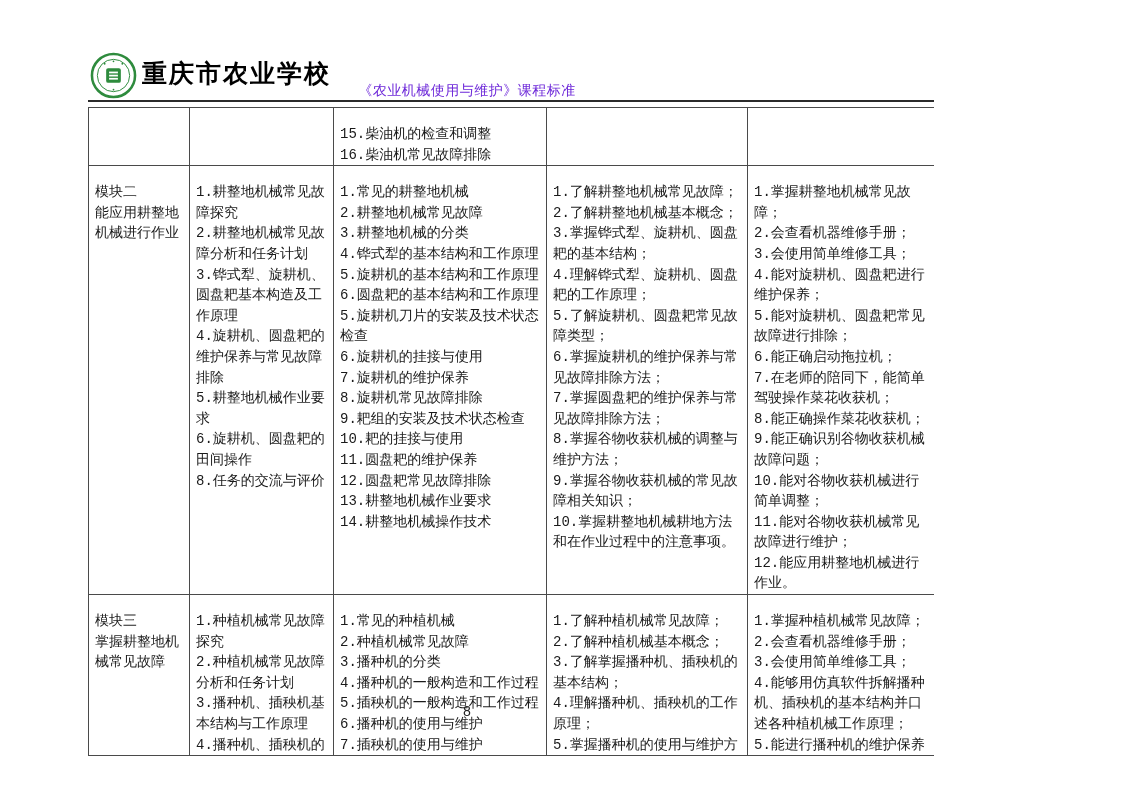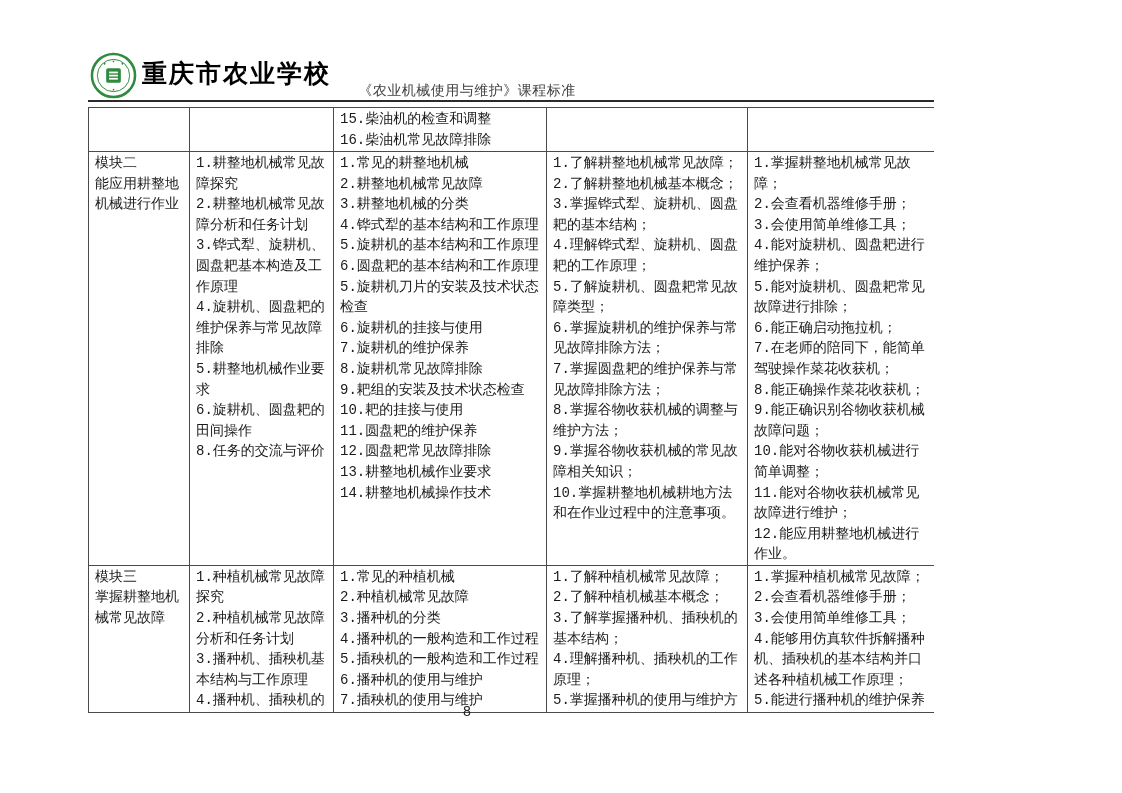--- a/index.html
+++ b/index.html
@@ -29,21 +29,21 @@
     letter-spacing: 2px;
     color: #000000;
   }
   .doc-title {
     position: absolute;
     left: 0;
     right: 0;
     top: 82px;
     text-align: center;
     font-size: 14px;
-    color: #404040;
+    color: #6d28d9;
     letter-spacing: 0.5px;
   }
   .header-rule {
     position: absolute;
     left: 88px;
     top: 100px;
     width: 949px;
     border-top: 2px solid #2b2b2b;
   }
   
@@ -56,21 +56,21 @@
     table-layout: fixed;
   }
   table.curriculum td {
     border: 1px solid #4a4a4a;
     vertical-align: top;
     padding: 1px 6px 0 6px;
     font-size: 14px;
     line-height: 20.6px;
     overflow: hidden;
   }
-  .cell-text { white-space: pre-line; }
+  .cell-text { white-space: pre-line; margin-top: 15px; }
   .clip { max-height: 145px; overflow: hidden; }
   td.hours {
     text-align: right;
     vertical-align: middle;
     font-size: 14px;
   }
   tr.r0 { height: 44px; }
   tr.r1 { height: 391px; }
   tr.r2 { height: 147px; }
   

